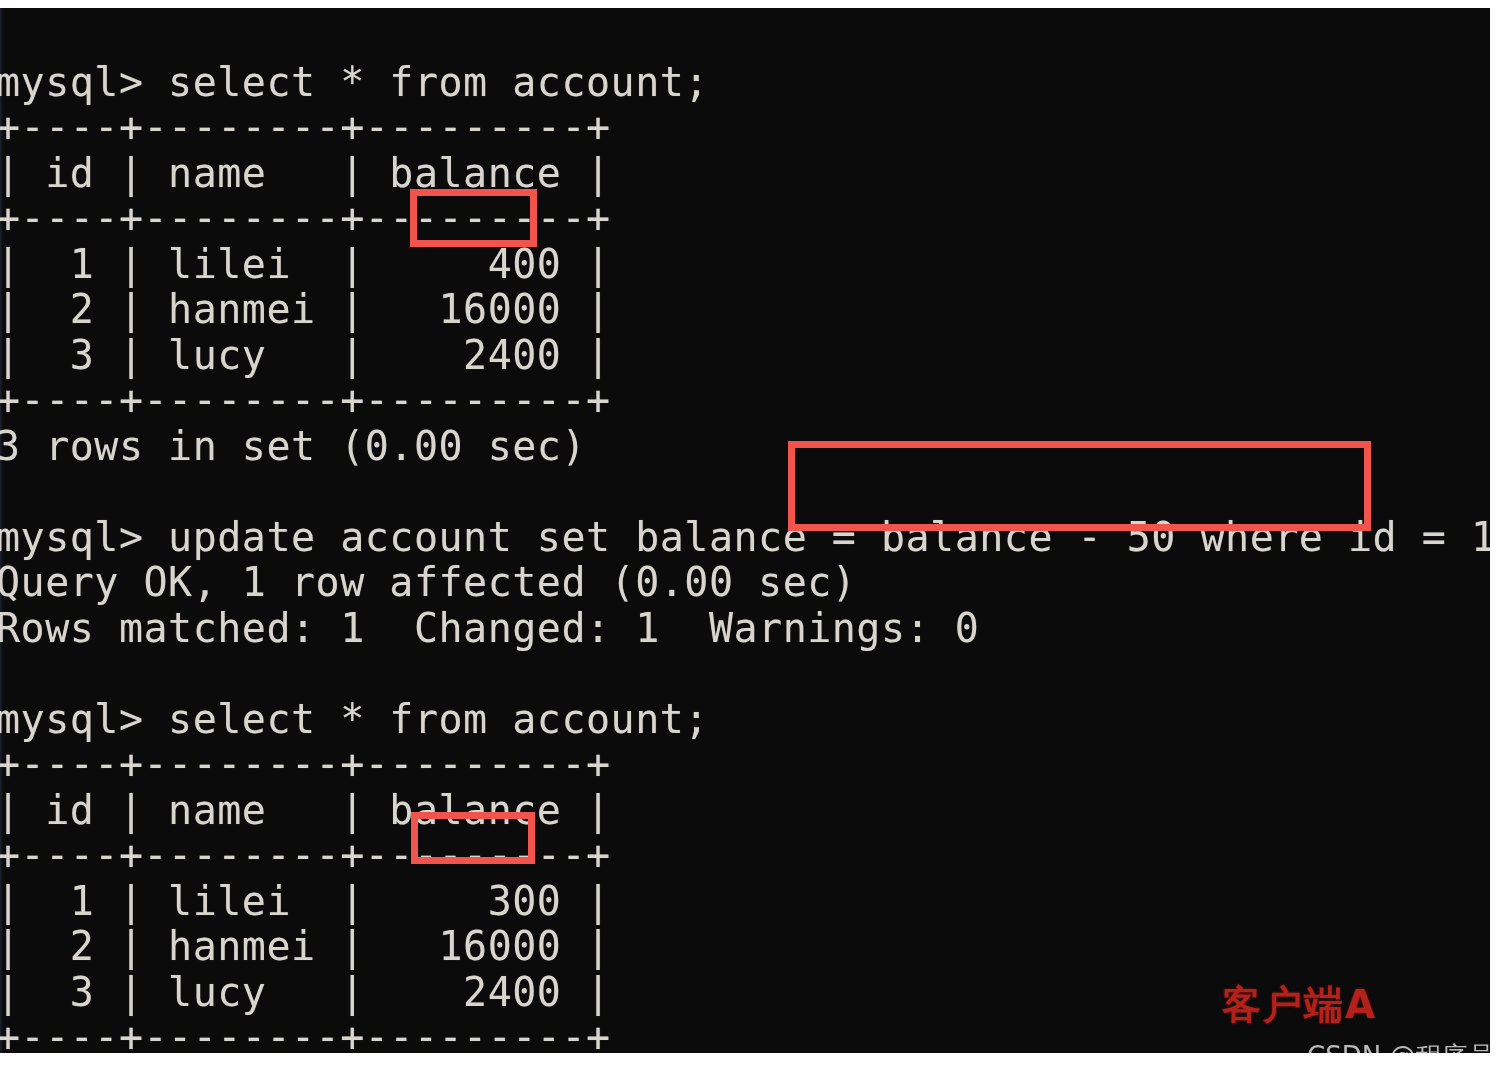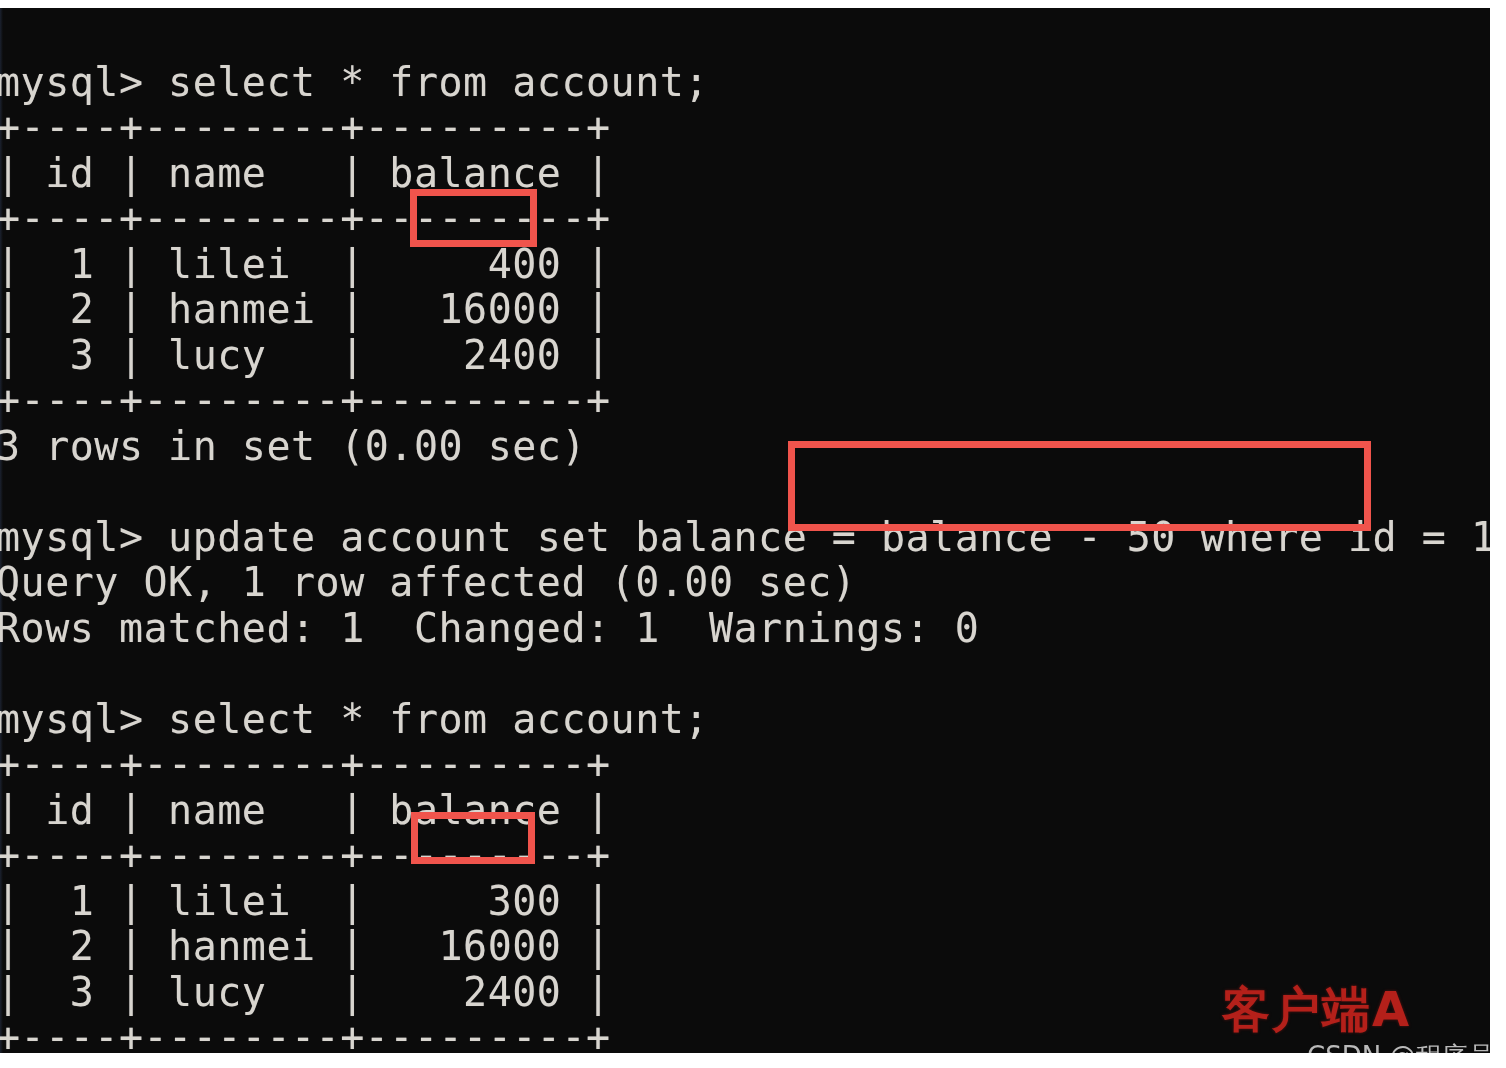--- a/index.html
+++ b/index.html
@@ -72,21 +72,21 @@
   #hl-update { left: 788px; top: 433px; width: 583px; height: 90px; }
   #hl-300 { left: 411px; top: 804px; width: 124px; height: 52px; }
 
   
   #client-label {
     position: absolute;
     left: 1222px;
     top: 970px;
     color: #b4201a;
     font-family: "DejaVu Sans", "Liberation Sans", sans-serif;
-    font-size: 48px;
+    font-size: 39px;
     font-weight: 700;
     letter-spacing: 2px;
     white-space: nowrap;
     text-shadow: 0 0 3px rgba(180,30,25,0.5);
   }
 
   
   #watermark {
     position: absolute;
     left: 1307px;

